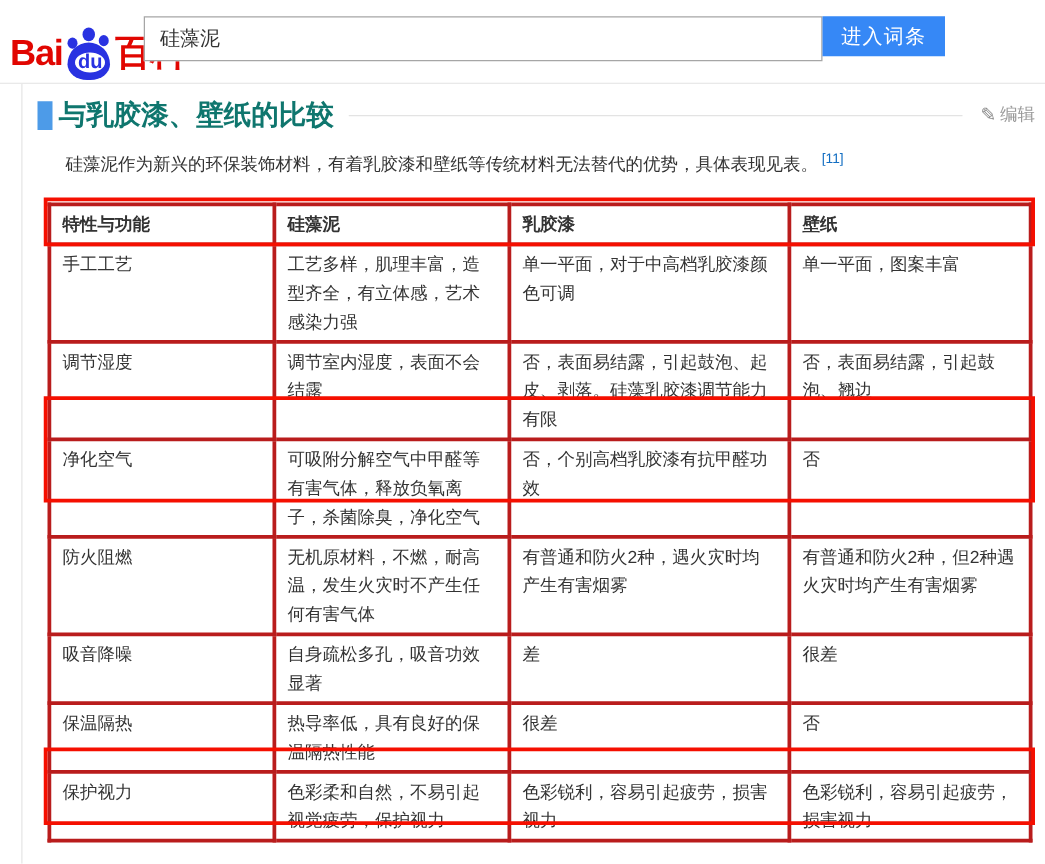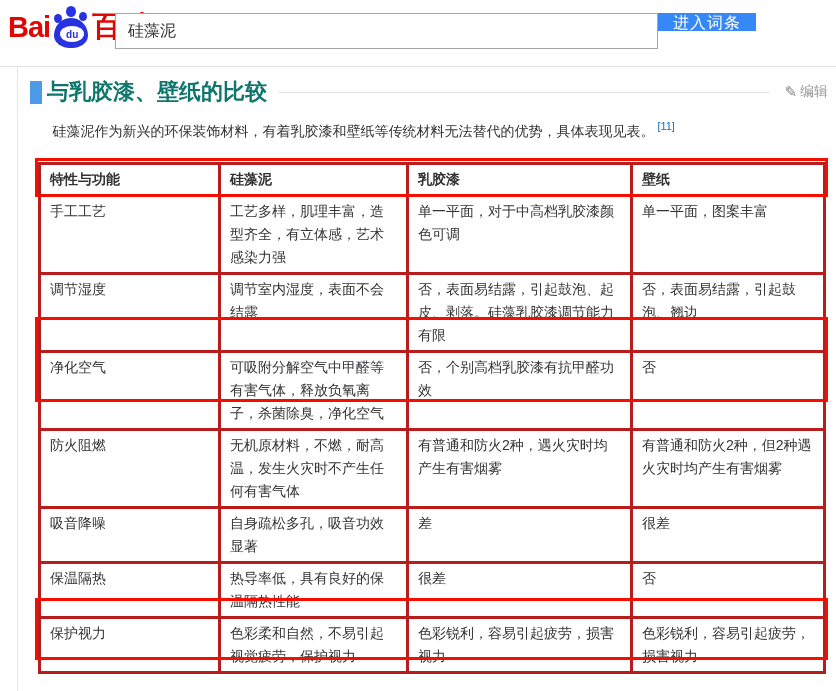--- a/index.html
+++ b/index.html
@@ -4,44 +4,44 @@
 <style>
   * { margin:0; padding:0; box-sizing:content-box; }
   html,body { background:#fff; }
   body {
     width:836px; height:691px; overflow:hidden; position:relative;
     font-family:"Liberation Sans","DejaVu Sans",sans-serif;
     color:#333;
   }
   
   .topbar { position:relative; height:66px; background:#fff; }
-  .logo { position:absolute; left:8px; top:4px; height:46px; display:flex; align-items:center; cursor:pointer; }
+  .logo { position:absolute; left:8px; top:20px; height:46px; display:flex; align-items:center; cursor:pointer; }
   .logo-bai, .logo-baike { font-size:29px; font-weight:bold; color:#e10601; letter-spacing:-1px; }
   .paw { position:relative; width:44px; height:44px; display:inline-block; margin:0 -1px; }
   .paw .toe { position:absolute; background:#2932e1; border-radius:50%; }
   .paw .t1 { width:8px;  height:9px;  left:5px;  top:9px; }
   .paw .t2 { width:10px; height:11px; left:17px; top:1px; }
   .paw .t3 { width:8px;  height:9px;  left:30px; top:7px; }
   .paw .pad {
     position:absolute; left:5px; top:13px; width:34px; height:30px;
     background:#2932e1; border-radius:50% 50% 46% 46% / 58% 58% 42% 42%;
   }
   .paw .du {
     position:absolute; left:11px; top:21px; width:24px; height:16px; background:#fff;
-    border-radius:50%; color:#2932e1; font-size:10px; font-weight:bold;
+    border-radius:50%; color:#2932e1; font-size:16px; font-weight:bold;
     display:flex; align-items:center; justify-content:center;
   }
   .search-input {
     position:absolute; left:115px; top:13px; width:543px; height:36px;
     box-sizing:border-box; border:1px solid #a6a6a6; border-radius:0;
     font-size:16px; color:#333; padding:0 12px; outline:none;
     font-family:"Liberation Sans","DejaVu Sans",sans-serif;
   }
   .enter-btn {
-    position:absolute; left:658px; top:13px; width:98px; height:18px;
+    position:absolute; left:658px; top:13px; width:98px; height:32px;
     background:#3688f6; color:#fff; border:none; font-size:16px;
     letter-spacing:1px; cursor:pointer;
     font-family:"Liberation Sans","DejaVu Sans",sans-serif;
   }
   .top-divider { height:1px; background:#e2e2e2; }
   
   .content {
     position:relative; margin-left:17px; border-left:1px solid #e6e6e6;
     padding:11px 0 0 12px; min-height:613px;
   }

